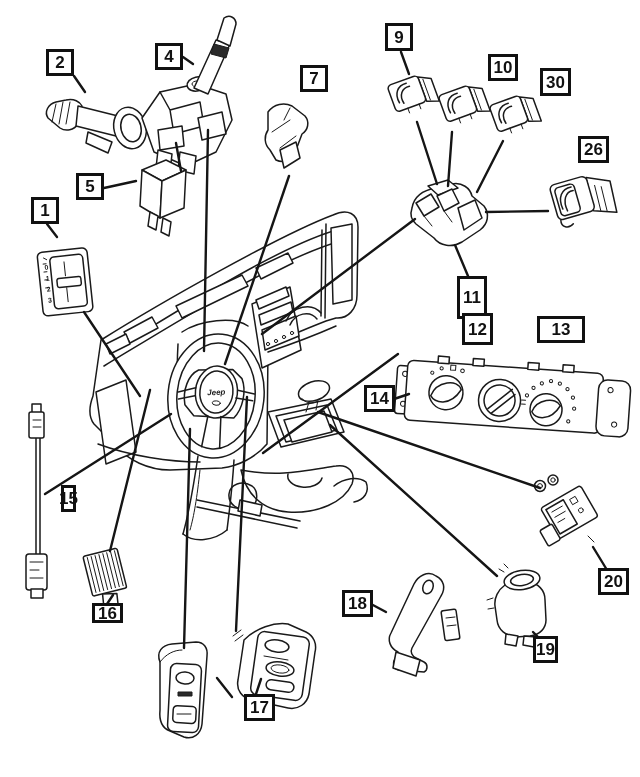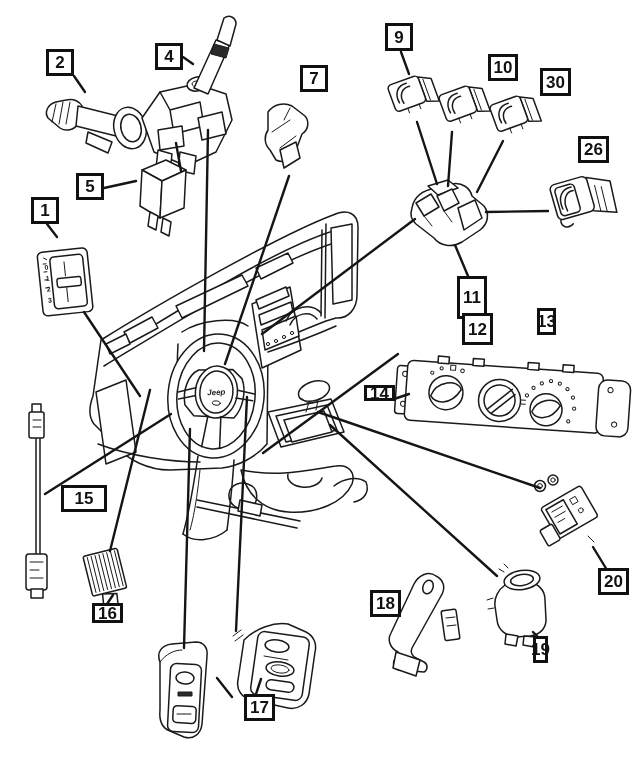--- a/index.html
+++ b/index.html
@@ -348,22 +348,22 @@
       <div class="callout" style="left: 46px; top: 49px; width: 28px; height: 27px;">2</div>
       <div class="callout" style="left: 155px; top: 43px; width: 28px; height: 27px;">4</div>
       <div class="callout" style="left: 76px; top: 173px; width: 28px; height: 27px;">5</div>
       <div class="callout" style="left: 300px; top: 65px; width: 28px; height: 27px;">7</div>
       <div class="callout" style="left: 385px; top: 23px; width: 28px; height: 28px;">9</div>
       <div class="callout" style="left: 488px; top: 54px; width: 30px; height: 27px;">10</div>
       <div class="callout" style="left: 540px; top: 68px; width: 31px; height: 28px;">30</div>
       <div class="callout" style="left: 578px; top: 136px; width: 31px; height: 27px;">26</div>
       <div class="callout" style="left: 457px; top: 276px; width: 30px; height: 43px;">11</div>
       <div class="callout" style="left: 462px; top: 313px; width: 31px; height: 32px;">12</div>
-      <div class="callout" style="left: 537px; top: 308px; width: 19px; height: 27px;">13</div>
-      <div class="callout" style="left: 364px; top: 385px; width: 31px; height: 16px;">14</div>
-      <div class="callout" style="left: 61px; top: 485px; width: 46px; height: 27px;">15</div>
+      <div class="callout" style="left: 537px; top: 316px; width: 48px; height: 27px;">13</div>
+      <div class="callout" style="left: 364px; top: 385px; width: 31px; height: 27px;">14</div>
+      <div class="callout" style="left: 61px; top: 485px; width: 15px; height: 27px;">15</div>
       <div class="callout" style="left: 92px; top: 603px; width: 31px; height: 20px;">16</div>
       <div class="callout" style="left: 244px; top: 694px; width: 31px; height: 27px;">17</div>
-      <div class="callout" style="left: 342px; top: 590px; width: 31px; height: 27px; margin-left: 28px;">18</div>
-      <div class="callout" style="left: 533px; top: 636px; width: 15px; height: 27px;">19</div>
+      <div class="callout" style="left: 342px; top: 590px; width: 31px; height: 27px;">18</div>
+      <div class="callout" style="left: 533px; top: 636px; width: 25px; height: 27px;">19</div>
       <div class="callout" style="left: 598px; top: 568px; width: 31px; height: 27px;">20</div>
     </div>
 </div>
 
 </body></html>

